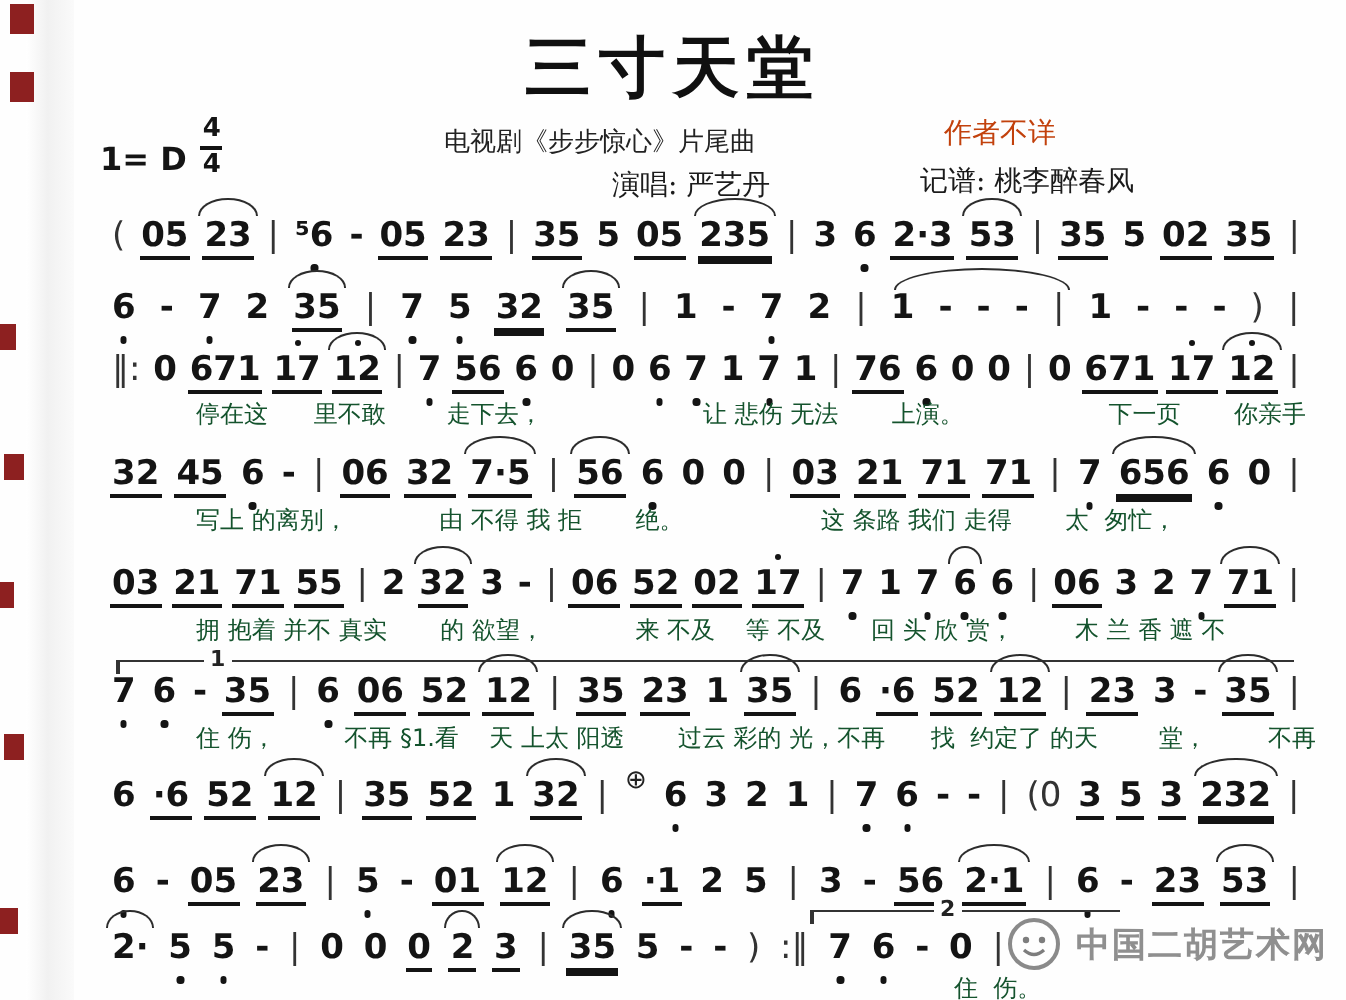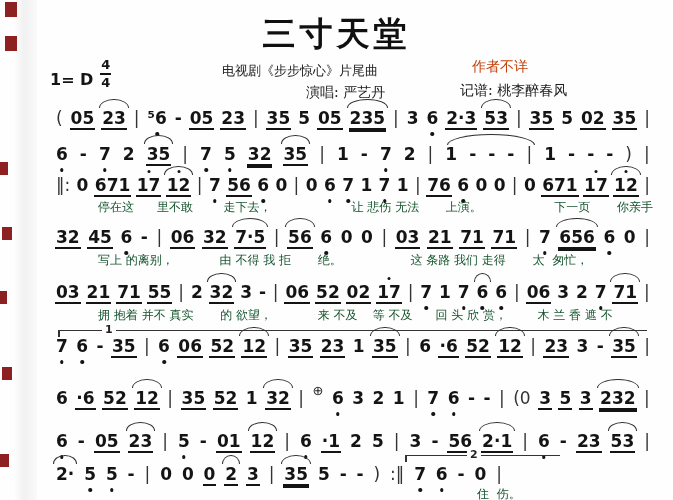--- a/index.html
+++ b/index.html
@@ -270,20 +270,21 @@
       <span class="tok ul">·6</span>
       <span class="tok ul">52</span>
       <span class="tok ul">12<i class="zarc"></i></span>
       <span class="tok bar">|</span>
       <span class="tok ul">23</span>
       <span class="tok">3</span>
       <span class="tok">-</span>
       <span class="tok ul">35<i class="zarc"></i></span>
       <span class="tok bar">|</span>
     </div>
+  <div class="lyric-row l6">住 伤，         不再 §1.看    天 上太 阳透       过云 彩的 光，不再      找  约定了 的天        堂，        不再</div>
 
   <div class="note-row r7">
       <span class="tok">6</span>
       <span class="tok ul">·6</span>
       <span class="tok ul">52</span>
       <span class="tok ul">12<i class="zarc"></i></span>
       <span class="tok bar">|</span>
       <span class="tok ul">35</span>
       <span class="tok ul">52</span>
       <span class="tok">1</span>
@@ -357,13 +358,22 @@
       <span class="tok bar">)</span>
       <span class="tok bar">:‖</span>
       <span class="tok">7<i class="dotb"></i></span>
       <span class="tok">6<i class="dotb"></i></span>
       <span class="tok">-</span>
       <span class="tok">0</span>
       <span class="tok bar">|</span>
     </div>
   <div class="lyric-row l9">住  伤。</div>
 
+  <div class="footer">
+    <svg width="28" height="28" viewBox="0 0 28 28">
+      <circle cx="14" cy="14" r="12" fill="none" stroke="#8a8a8a" stroke-width="2"></circle>
+      <circle cx="10" cy="12" r="1.6" fill="#7d7d7d"></circle>
+      <circle cx="18" cy="12" r="1.6" fill="#7d7d7d"></circle>
+      <path d="M9 17 q5 4.5 10 0" stroke="#7d7d7d" fill="none" stroke-width="1.6"></path>
+    </svg>
+    <span class="site-name">中国二胡艺术网</span>
+  </div>
 </div>
 
 </body></html>

